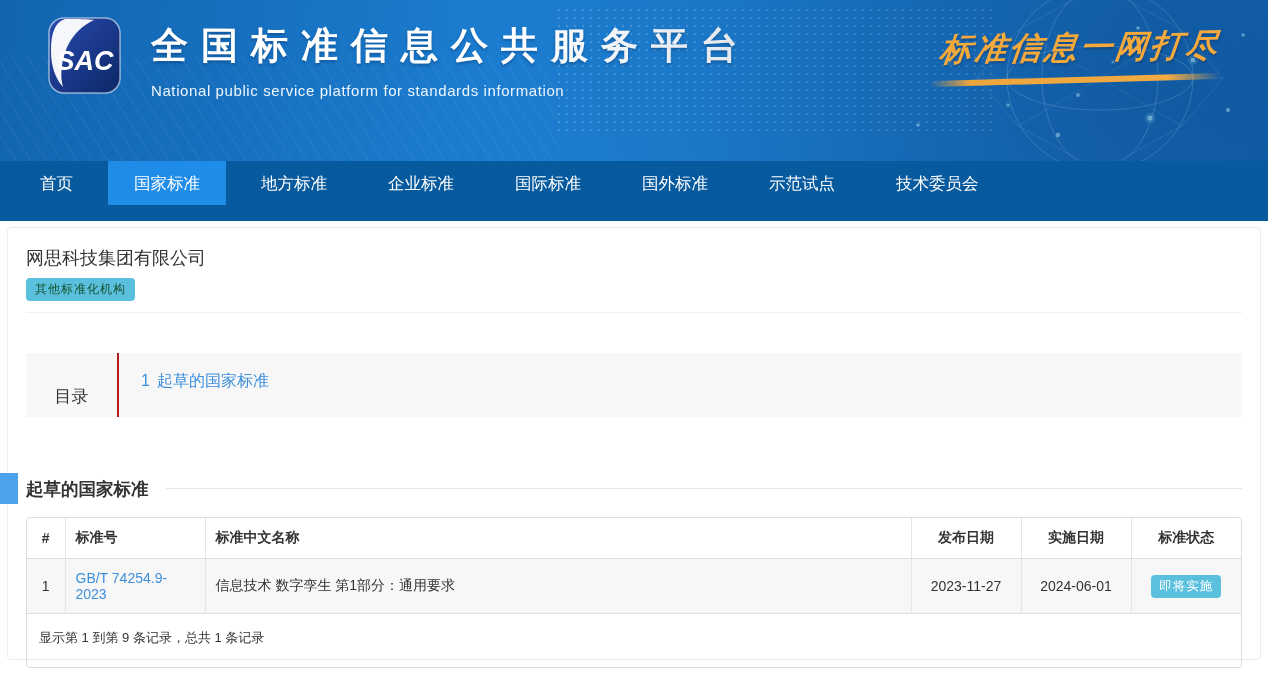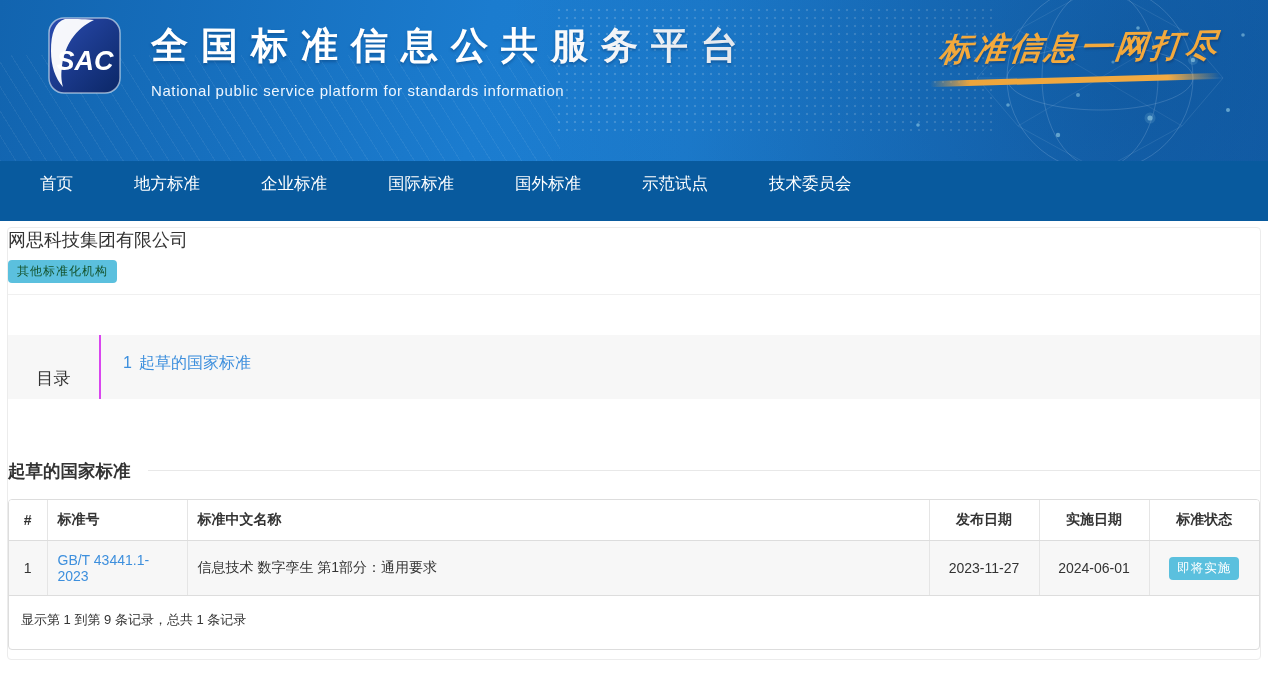--- a/index.html
+++ b/index.html
@@ -34,29 +34,29 @@
 
   
   .nav{ height:60px; background:#085a9e; }
   .nav ul{ list-style:none; display:flex; padding-left:14px; }
   .nav li{ line-height:44px; padding:0 26px; margin-right:9px; font-size:16.5px;
     color:#fff; cursor:pointer; white-space:nowrap; }
   .nav li.active{ background:#1f8ce8; }
 
   
   .card{ position:absolute; top:227px; left:7px; width:1254px; height:433px;
-    background:#fff; border:1px solid #ececec; border-radius:4px; }
+    background:#fff; border:1px solid #ececec; border-radius:4px; padding:18px; }
 
   .company-name{ font-size:18px; color:#333; }
   .company-badge{ display:inline-block; margin-top:8px; background:#5bc0de; color:#14532d;
     font-size:12px; letter-spacing:1px; padding:3px 9px; border-radius:4px; }
   .head-divider{ border-bottom:1px solid #f0f0f0; margin-top:11px; }
 
   .toc{ margin-top:40px; height:64px; background:#f7f7f7; display:flex; }
-  .toc-label{ width:93px; border-right:2px solid #d946ef; display:flex;
+  .toc-label{ width:93px; border-right:2px solid #b91c1c; display:flex;
     align-items:center; justify-content:center; padding-top:22px; font-size:17px; color:#333; }
   .toc-body{ flex:1; padding:18px 0 0 22px; font-size:16px; }
   .toc-link{ color:#3d8fdd; text-decoration:none; cursor:pointer; }
   .toc-link .num{ margin-right:7px; }
 
   .section-head{ position:relative; margin-top:56px; display:flex; align-items:center; height:31px; }
   .section-head::before{ content:""; position:absolute; left:-26px; top:0; width:18px; height:31px;
     background:#4da3ea; }
   .section-title{ font-size:17.5px; font-weight:bold; color:#333; white-space:nowrap; }
   .section-rule{ flex:1; height:1px; background:#e8e8e8; margin-left:17px; }
@@ -129,20 +129,21 @@
 
   <div class="slogan">
     <div class="slogan-text">标准信息一网打尽</div>
     <div class="slogan-underline"></div>
   </div>
 </div>
 
 <div class="nav">
   <ul>
     <li>首页</li>
+    <li class="active">国家标准</li>
     <li>地方标准</li>
     <li>企业标准</li>
     <li>国际标准</li>
     <li>国外标准</li>
     <li>示范试点</li>
     <li>技术委员会</li>
   </ul>
 </div>
 
 <div class="card">
@@ -174,21 +175,21 @@
           <th>标准中文名称</th>
           <th class="col-date">发布日期</th>
           <th class="col-date">实施日期</th>
           <th class="col-status">标准状态</th>
         </tr>
       </thead>
       <tbody>
         <tr>
           <td class="col-num">1</td>
           <td class="col-code">
-            <a class="std-link">GB/T 43441.1-2023</a>
+            <a class="std-link">GB/T 74254.9-2023</a>
           </td>
           <td>信息技术 数字孪生 第1部分：通用要求</td>
           <td class="col-date">2023-11-27</td>
           <td class="col-date">2024-06-01</td>
           <td class="col-status">
             <span class="status-badge">即将实施</span>
           </td>
         </tr>
       </tbody>
     </table>

